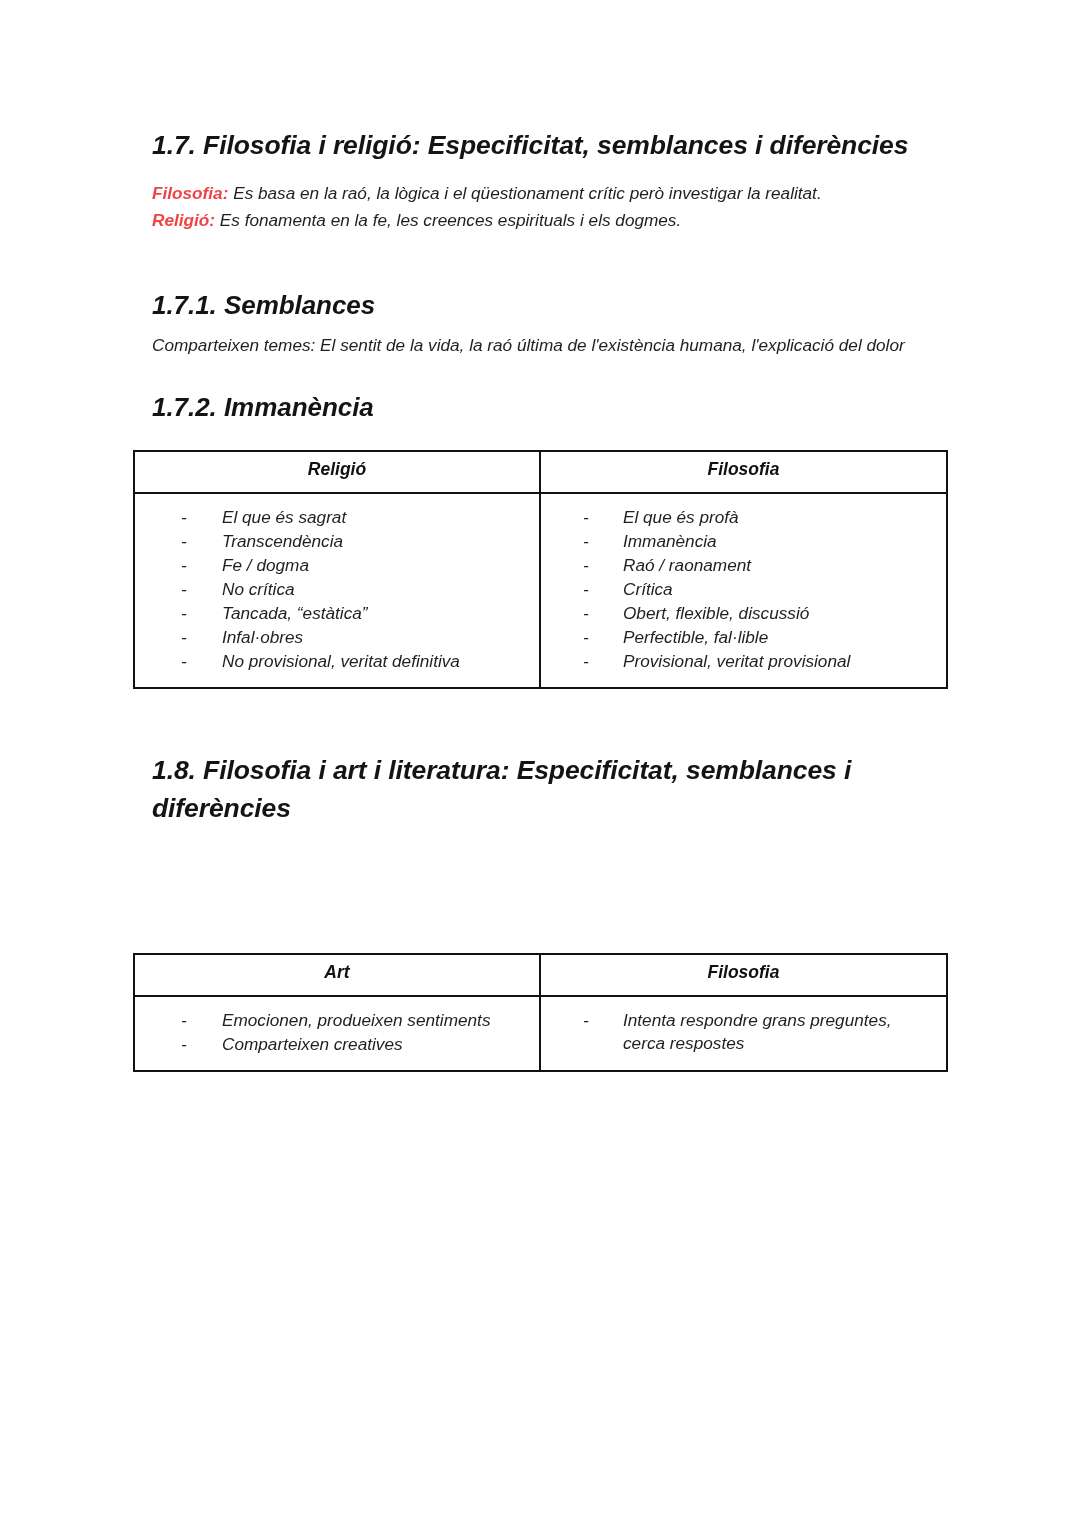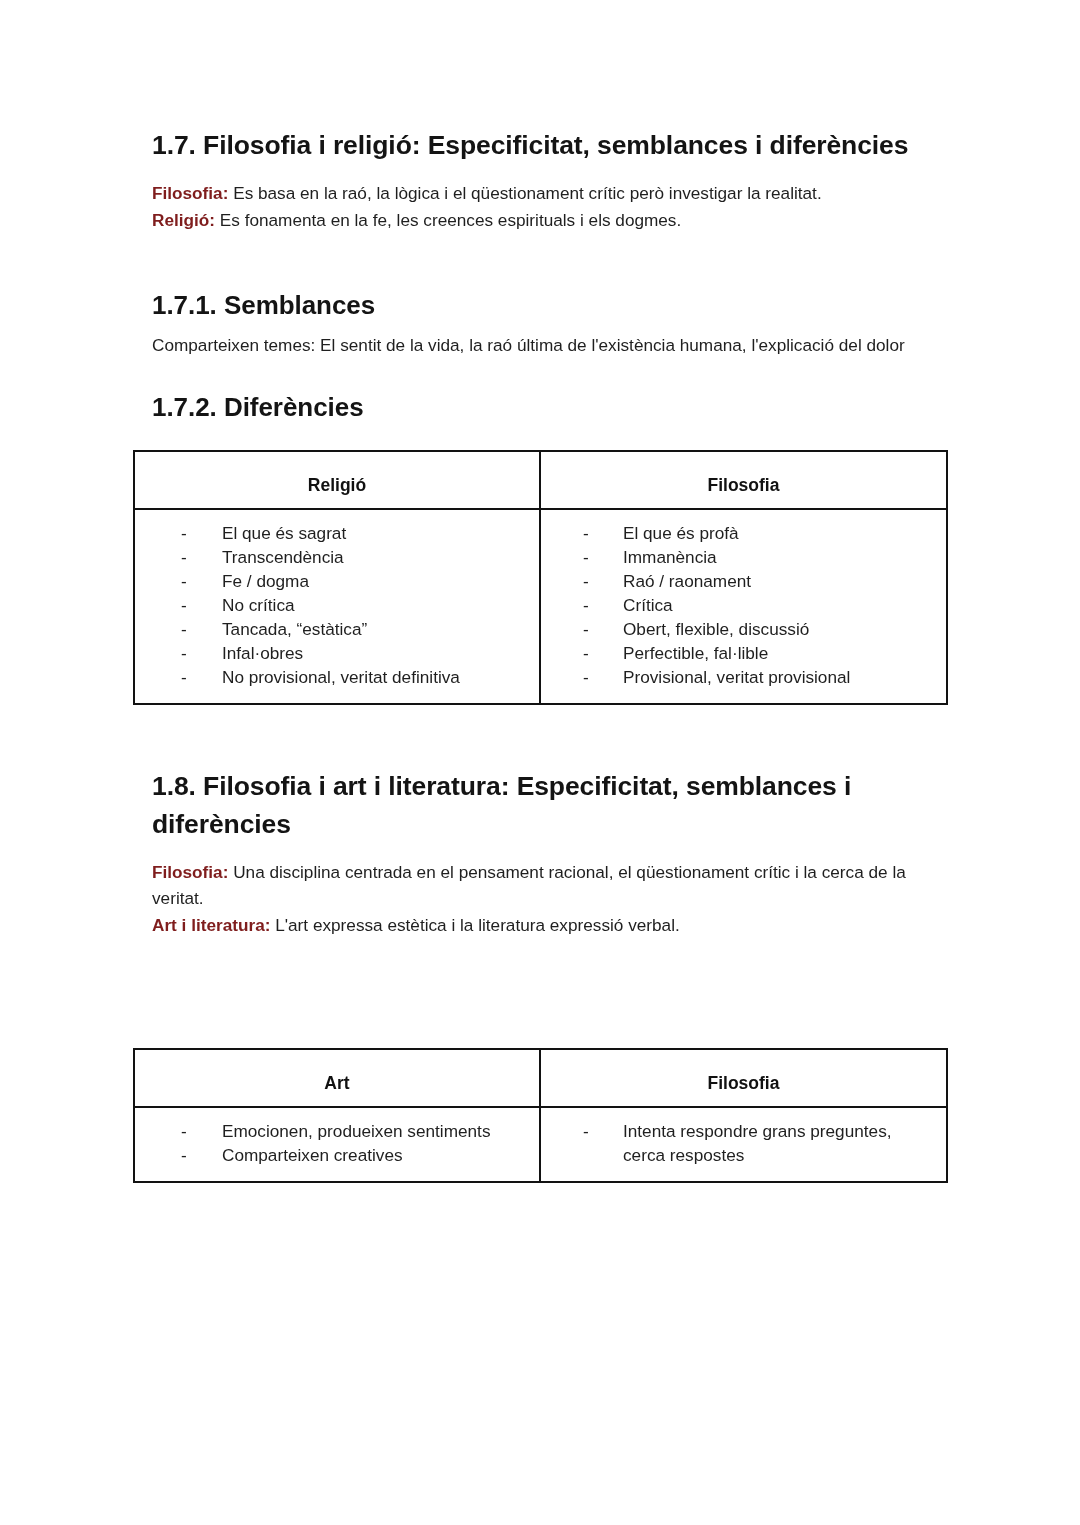--- a/index.html
+++ b/index.html
@@ -16,20 +16,21 @@
     -webkit-font-smoothing: antialiased;
   }
   .page {
     position: relative;
     width: 1008px;
     height: 1525px;
     box-sizing: border-box;
     padding: 0;
     background: #ffffff;
     overflow: hidden;
+    font-style: italic;
   }
   .content {
     position: absolute;
     left: 152px;
     top: 126px;
     width: 800px;
   }
 
   h1.sec-title {
     font-size: 26.5px;
@@ -49,21 +50,21 @@
   }
   p.body {
     font-size: 17.2px;
     line-height: 26.5px;
     margin: 0;
     color: #1f1f1f;
     font-weight: normal;
   }
   p.body .lead {
     font-weight: bold;
-    color: #7f1d1d;
+    color: #ef4444;
   }
 
   .gap-after-title   { height: 16px; }
   .gap-block-lg      { height: 58px; }
   .gap-block-md      { height: 34px; }
   .gap-sm            { height: 13px; }
   .gap-table-top     { height: 29px; }
   .gap-after-table   { height: 62px; }
 
   
@@ -80,21 +81,21 @@
   table.cmp th,
   table.cmp td {
     border: 2px solid #121212;
     vertical-align: top;
     background: #ffffff;
   }
   table.cmp th {
     text-align: center;
     font-size: 17.5px;
     font-weight: bold;
-    padding: 22px 8px 12px;
+    padding: 6px 8px 12px;
     line-height: 22px;
     color: #111111;
   }
   table.cmp td {
     padding: 12px 10px 13px;
   }
 
   ul.dashes {
     list-style: none;
     margin: 0;
@@ -135,21 +136,21 @@
     <div class="gap-block-lg"></div>
 
     <h2 class="sub-title">1.7.1. Semblances</h2>
 
     <div class="gap-sm"></div>
 
     <p class="body">Comparteixen temes: El sentit de la vida, la raó última de l'existència humana, l'explicació del dolor</p>
 
     <div class="gap-block-md"></div>
 
-    <h2 class="sub-title">1.7.2. Diferències</h2>
+    <h2 class="sub-title">1.7.2. Immanència</h2>
 
     <div class="gap-table-top"></div>
 
     <table class="cmp">
       <colgroup>
           <col class="c1">
           <col class="c2">
         </colgroup>
       <thead>
         <tr>
@@ -184,24 +185,20 @@
         </tr>
       </tbody>
     </table>
 
     <div class="gap-after-table"></div>
 
     <h1 class="sec-title">1.8. Filosofia i art i literatura: Especificitat, semblances i diferències</h1>
 
     <div class="gap-after-title"></div>
 
-    <p class="body">
-      <span class="lead">Filosofia:</span><span> Una disciplina centrada en el pensament racional, el qüestionament crític i la cerca de la veritat.</span><br>
-      <span class="lead">Art i literatura:</span><span> L'art expressa estètica i la literatura expressió verbal.</span>
-    </p>
 
     <div class="gap-block-md"></div>
 
 
     <div class="gap-sm"></div>
 
 
     <div class="gap-block-md"></div>
 
 

